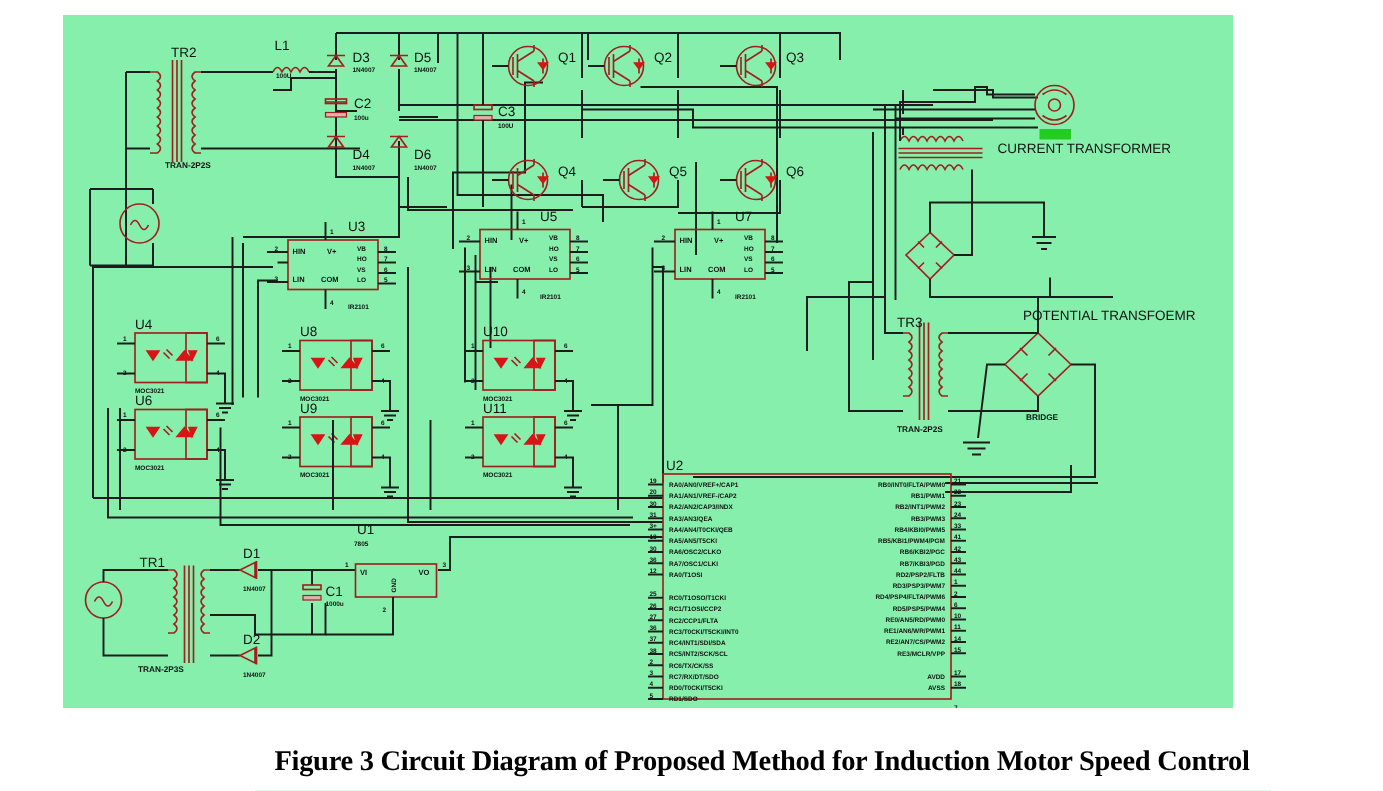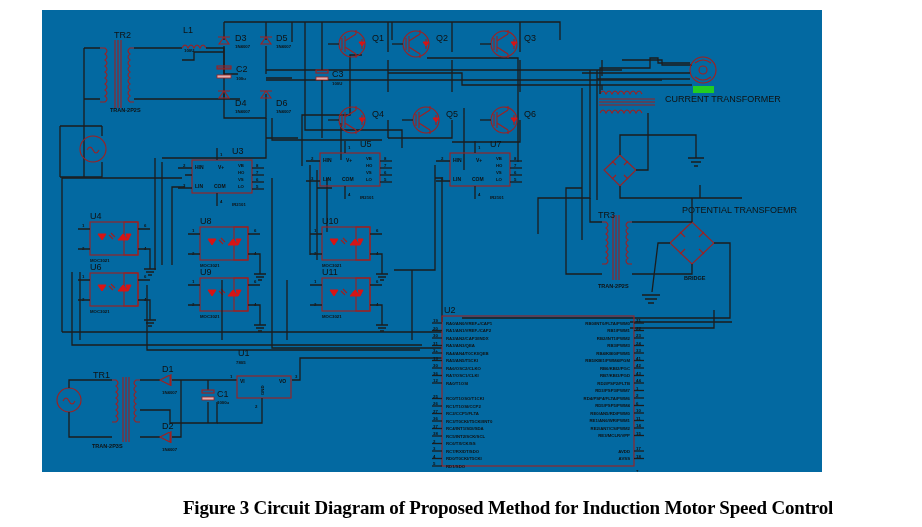--- a/index.html
+++ b/index.html
@@ -1,17 +1,17 @@
 <!DOCTYPE html>
 <html><head>
 <meta charset="utf-8">
 <style>
   html, body { margin:0; padding:0; background:#ffffff; }
   body { width:922px; height:527px; position:relative; overflow:hidden; font-family:"Liberation Sans", sans-serif; }
-  #canvas { position:absolute; left:42px; top:10px; width:780px; height:462px; background:#0369a1; }
+  #canvas { position:absolute; left:42px; top:10px; width:780px; height:462px; background:#86efac; }
   svg { position:absolute; left:0; top:0; }
   .w { stroke:#1c1c1c; stroke-width:1.3; fill:none; }
   .r { stroke:#a02020; stroke-width:1.1; fill:none; }
   .rf { fill:#d81414; stroke:#d81414; }
   .lbl { font-family:"Liberation Sans", sans-serif; font-size:9px; fill:#111; }
   .sm { font-family:"Liberation Sans", sans-serif; font-size:5.5px; fill:#111; font-weight:bold; }
   .pin { font-family:"Liberation Sans", sans-serif; font-size:5px; fill:#111; font-weight:bold; }
   .tiny { font-family:"Liberation Sans", sans-serif; font-size:4.3px; fill:#111; font-weight:bold; }
   #caption { position:absolute; left:0; width:922px; top:497px; text-align:center; font-family:"Liberation Serif", serif; font-weight:bold; font-size:19px; color:#000; letter-spacing:-0.2px;padding-left:47px; }
 </style>

